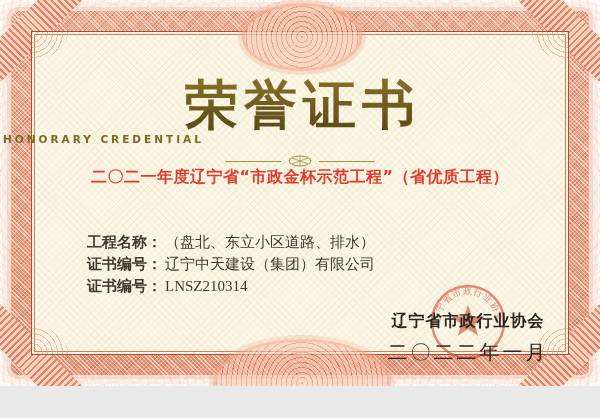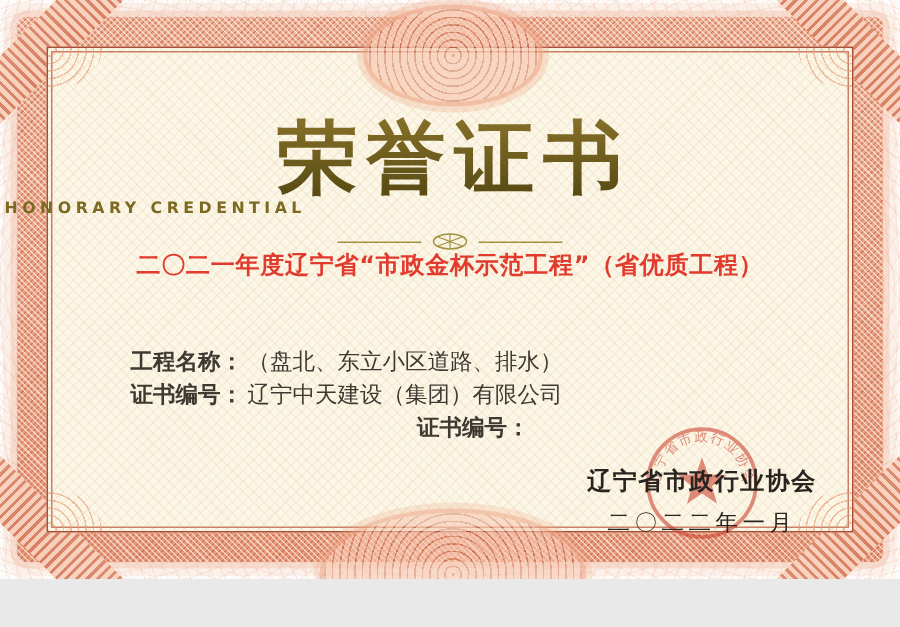--- a/index.html
+++ b/index.html
@@ -92,21 +92,21 @@
   .field-row{display:flex;line-height:22px;justify-content:center;}
   .field-label{flex:0 0 78px;font-weight:bold;white-space:nowrap;}
   .field-value{flex:1;}
   .field-value .vline{display:block;}
   
   .issuer-block{
     position:absolute;left:368px;top:311px;width:200px;text-align:center;
     color:#29241f;z-index:3;
   }
   .issuer-name{font-size:16px;font-weight:bold;letter-spacing:1px;}
-  .issue-date{margin-top:7px;font-size:15px;letter-spacing:3px;}
+  .issue-date{margin-top:7px;font-size:20px;letter-spacing:3px;}
   
   .seal{position:absolute;left:418px;top:272px;width:100px;height:100px;z-index:2;opacity:.6;}
 </style>
 </head>
 <body>
 
 <div class="page">
   <div class="outer-waves"></div>
   <div class="band"></div>
   <div class="braid tl"></div>
@@ -144,20 +144,21 @@
       <span class="field-value">
         <span class="vline">（盘北、东立小区道路、排水）</span>
       </span>
     </div>
     <div class="field-row">
       <span class="field-label">证书编号：</span>
       <span class="field-value">辽宁中天建设（集团）有限公司</span>
     </div>
     <div class="field-row">
       <span class="field-label">证书编号：</span>
+      <span class="field-value">LNSZ210314</span>
     </div>
   </div>
 
   <svg class="seal" viewBox="0 0 100 100">
     <defs>
       <path id="sealArc" d="M 22 50 A 28 28 0 0 1 78 50" fill="none"></path>
     </defs>
     <circle cx="50" cy="50" r="36" fill="none" stroke="#cd4534" stroke-width="2.5"></circle>
     <polygon points="50,33 54.1,44.3 66.2,44.7 56.7,52.2 60,63.8 50,57 40,63.8 43.3,52.2 33.8,44.7 45.9,44.3" fill="#cd4534"></polygon>
     <text font-size="9" letter-spacing="1" fill="#cd4534" font-family="DejaVu Sans, sans-serif">

